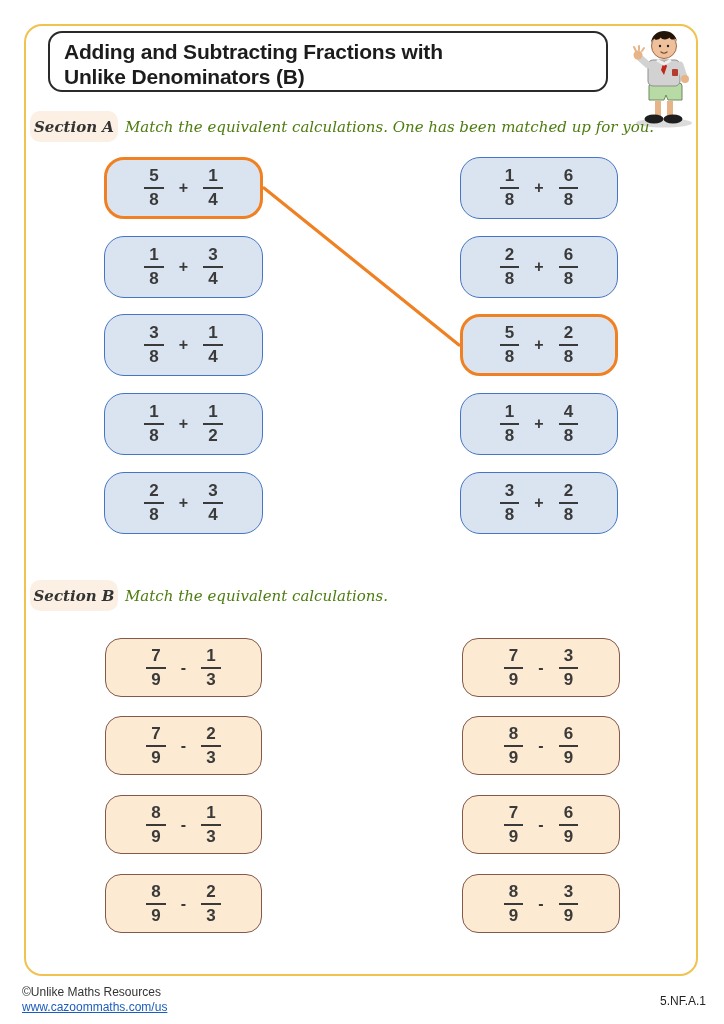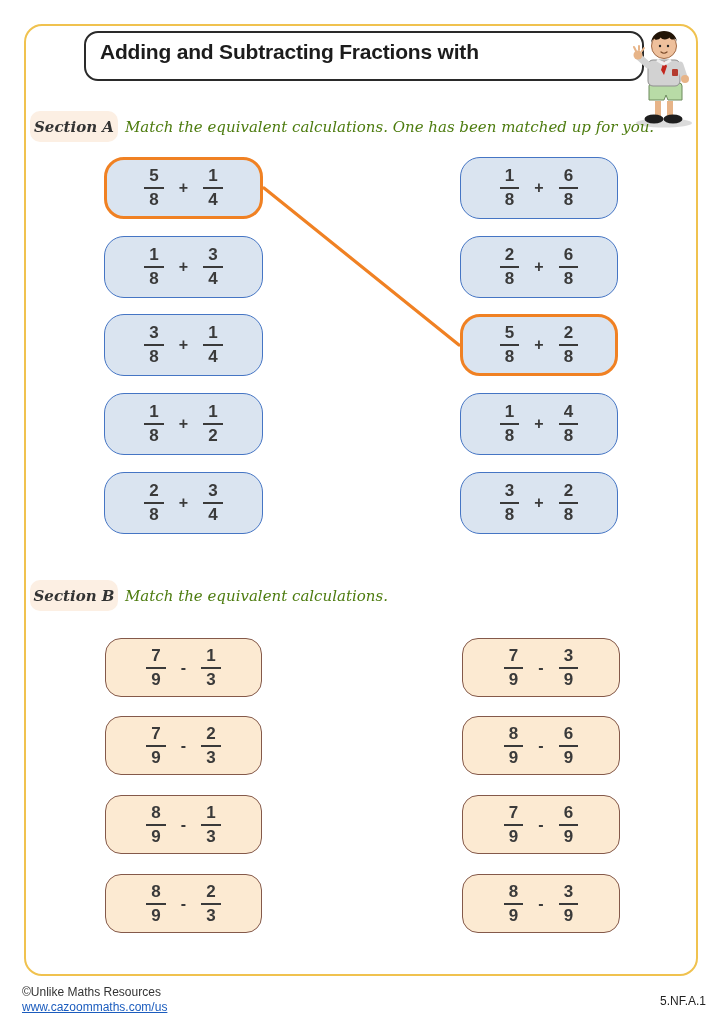--- a/index.html
+++ b/index.html
@@ -7,22 +7,22 @@
   body { font-family:"Liberation Sans", sans-serif; }
   #page {
     position:relative; width:724px; height:1024px; background:#ffffff;
     overflow:hidden;
   }
   #page-border {
     position:absolute; left:24px; top:24px; width:674px; height:952px;
     border:2px solid #F0C24F; border-radius:18px;
   }
   #title-box {
-    position:absolute; left:48px; top:31px; width:560px; height:50px;
-    background:#ffffff; border:2px solid #2a2a2a; border-radius:14px;margin-left:36px;
+    position:absolute; left:48px; top:31px; width:560px; height:61px;
+    background:#ffffff; border:2px solid #2a2a2a; border-radius:14px;
   }
   #title-text {
     position:absolute; left:14px; top:6px; width:460px;
     font-size:21px; font-weight:bold; color:#1c1c1c; line-height:25px;
     letter-spacing:-0.2px;
   }
   #logo {
     position:absolute; right:21px; top:2px; width:60px; text-align:center;
   }
   #logo-text {
@@ -79,20 +79,21 @@
 </style>
 </head>
 <body>
 
 <div id="page">
   <div id="page-border"></div>
 
   <div id="title-box">
     <div id="title-text">
       <div>Adding and Subtracting Fractions with</div>
+      <div>Unlike Denominators (B)</div>
     </div>
   </div>
 
   <svg id="mascot" width="88" height="102" viewBox="0 0 88 102">
     <ellipse cx="46" cy="96" rx="28" ry="4.5" fill="#bdbdbd" opacity="0.55"></ellipse>
     <rect x="37" y="74" width="6" height="16" fill="#e7b488"></rect>
     <rect x="49" y="74" width="6" height="16" fill="#e7b488"></rect>
     <ellipse cx="36" cy="92" rx="9.5" ry="4.5" fill="#1e1e1e"></ellipse>
     <ellipse cx="55" cy="92" rx="9.5" ry="4.5" fill="#1e1e1e"></ellipse>
     <path d="M31,56 h30 a3,3 0 0 1 3,3 v14 h-14 l-2,-5 -2,5 h-15 v-14 a3,3 0 0 1 3,-3 z" fill="#b8dba6" stroke="#6c8a5c" stroke-width="1"></path>

